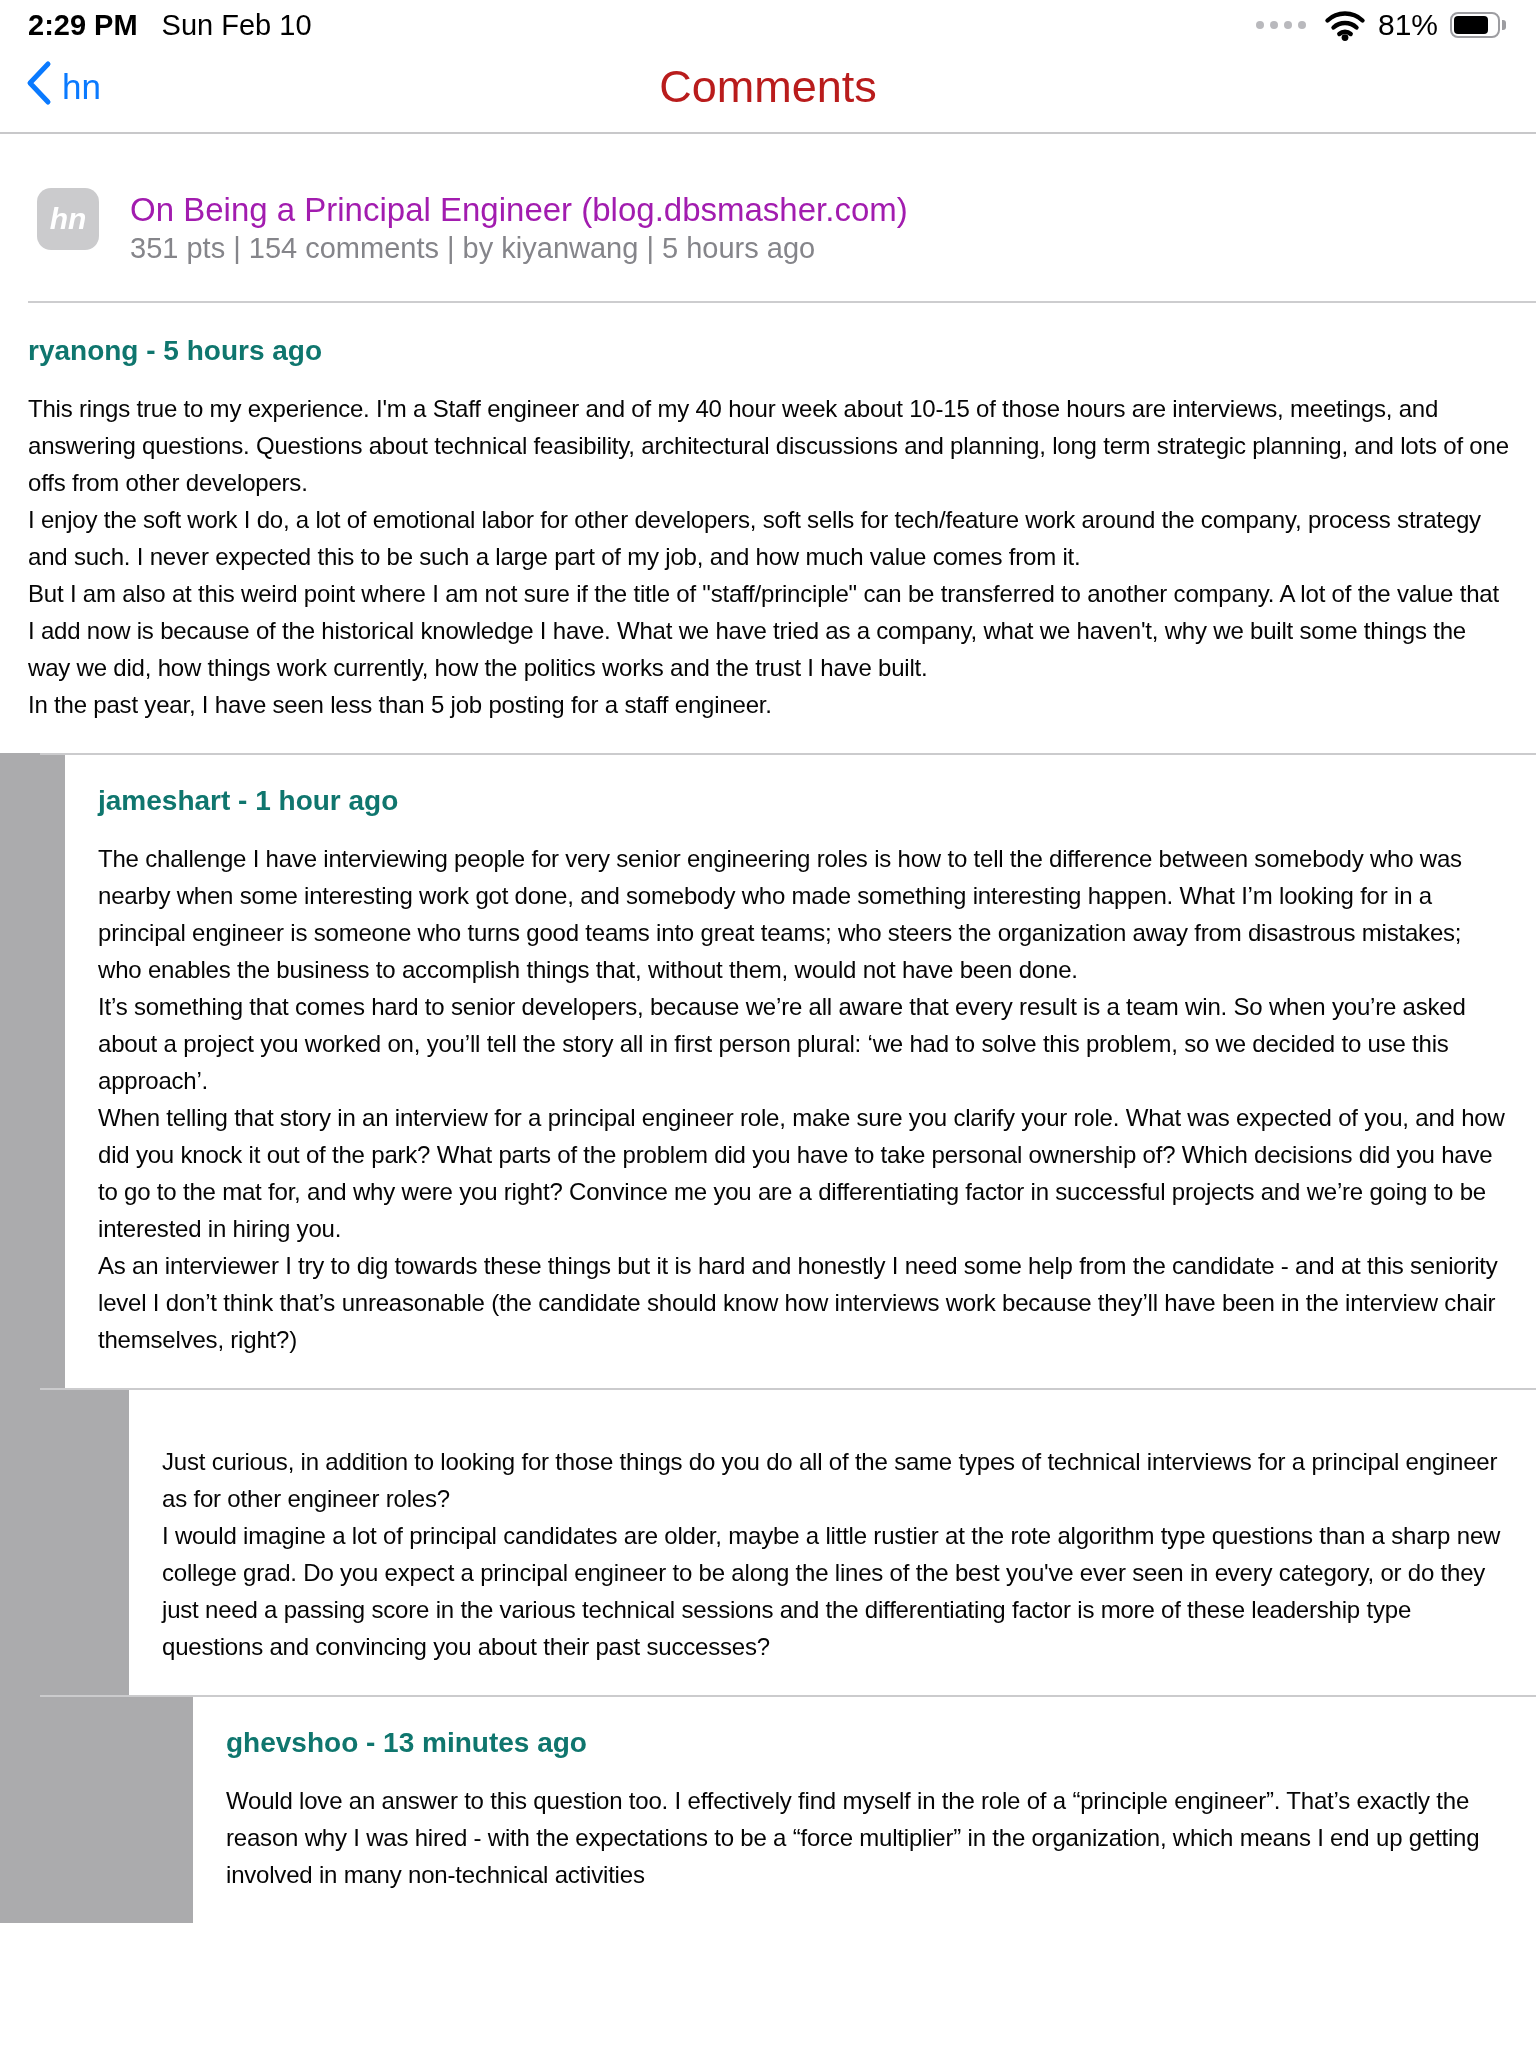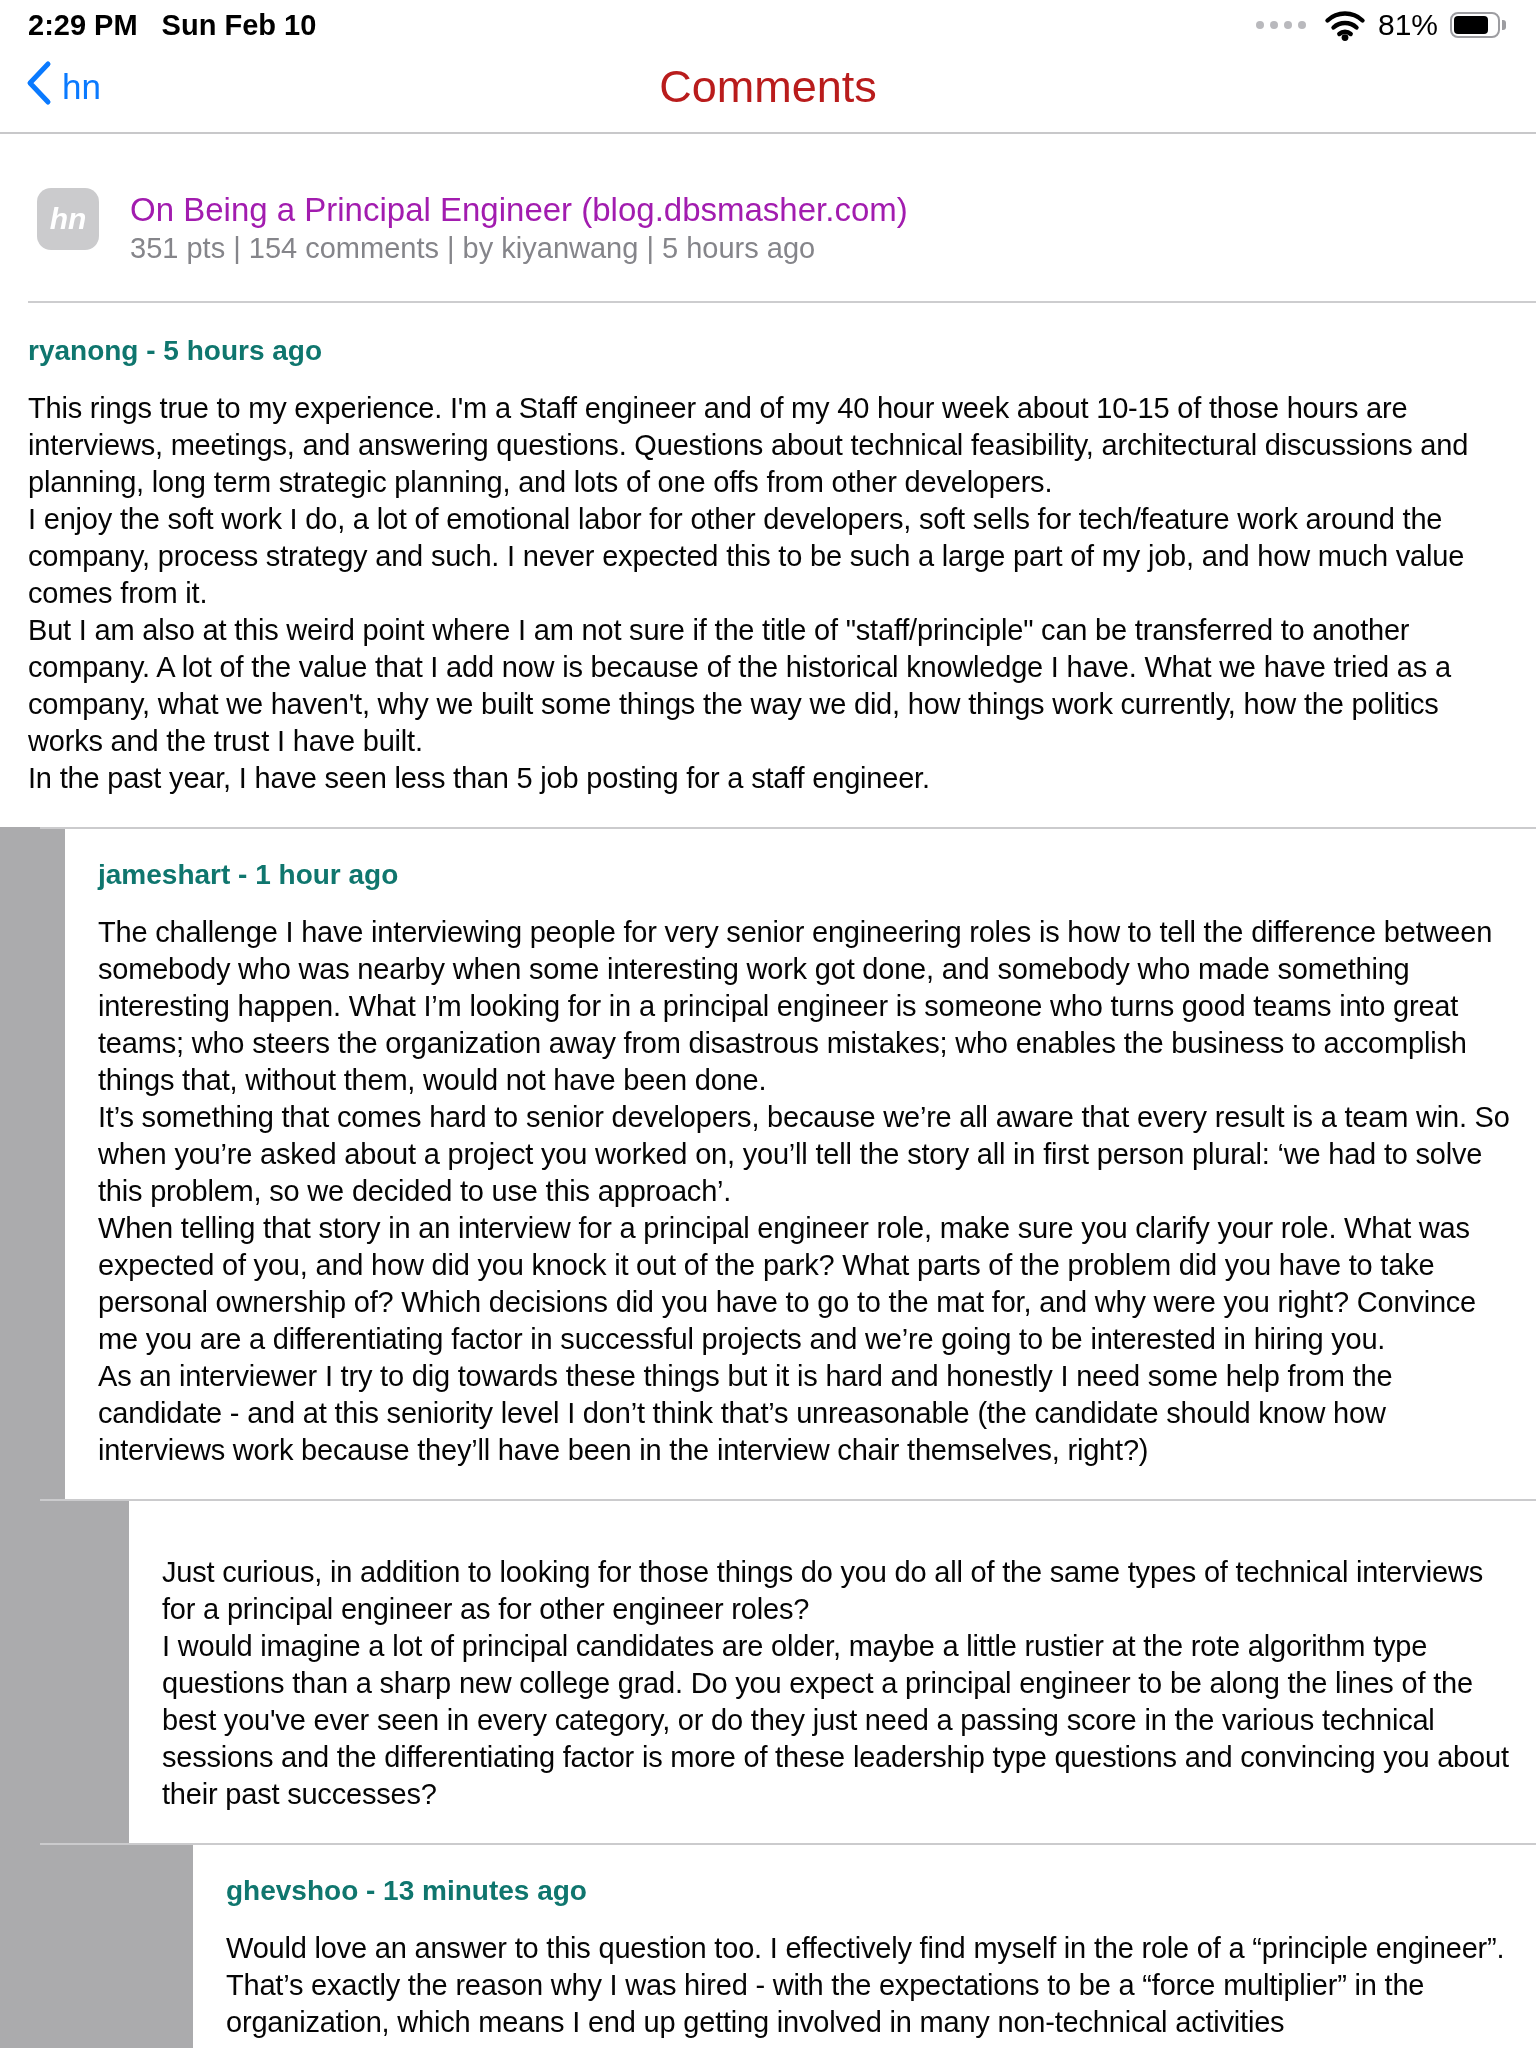--- a/index.html
+++ b/index.html
@@ -6,21 +6,21 @@
   html, body { width: 1536px; height: 2048px; overflow: hidden; background: #fff; }
   body { font-family: "Liberation Sans", sans-serif; color: #000; position: relative; }
 
   
   .status-bar {
     height: 42px; display: flex; align-items: center;
     padding: 8px 30px 0 28px; font-size: 29px;
   }
   .status-left { display: flex; align-items: baseline; gap: 24px; justify-content: flex-end; }
   .status-time { font-weight: 600; }
-  .status-date { font-weight: 700; }
+  .status-date { font-weight: 400; }
   .status-right { margin-left: auto; display: flex; align-items: center; gap: 12px; }
   .cell-dots { display: flex; gap: 6px; margin-right: 6px; }
   .cell-dots span { width: 8px; height: 8px; border-radius: 50%; background: #b9b9bd; }
   .wifi-svg { display: block; }
   .batt-pct { font-size: 30px; text-align: center; }
   .battery { display: flex; align-items: center; }
   .battery-body {
     width: 50px; height: 26px; border: 2px solid #9d9da1; border-radius: 8px;
     padding: 2px; display: flex;
   }
@@ -64,21 +64,21 @@
   }
   .indent-bar { flex: none; background: #ababad; }
   .d0 .indent-bar { width: 0; }
   .d1 .indent-bar { width: 65px; }
   .d2 .indent-bar { width: 129px; }
   .d3 .indent-bar { width: 193px; }
   .comment-content { flex: 1; padding: 32px 26px 30px 33px; }
   .d0 .comment-content { padding-left: 28px; }
   .comment-header { font-size: 28px; font-weight: 700; color: #0f766e; }
   .comment-body {
-    margin-top: 23px; font-size: 29px; line-height: 37px; color: #050505;
+    margin-top: 23px; font-size: 24px; line-height: 37px; color: #050505;
     white-space: pre-line; letter-spacing: -0.2px;
   }
 </style>
 </head>
 <body>
 
 <div class="status-bar">
   <div class="status-left">
     <span class="status-time">2:29 PM</span>
     <span class="status-date">Sun Feb 10</span>

